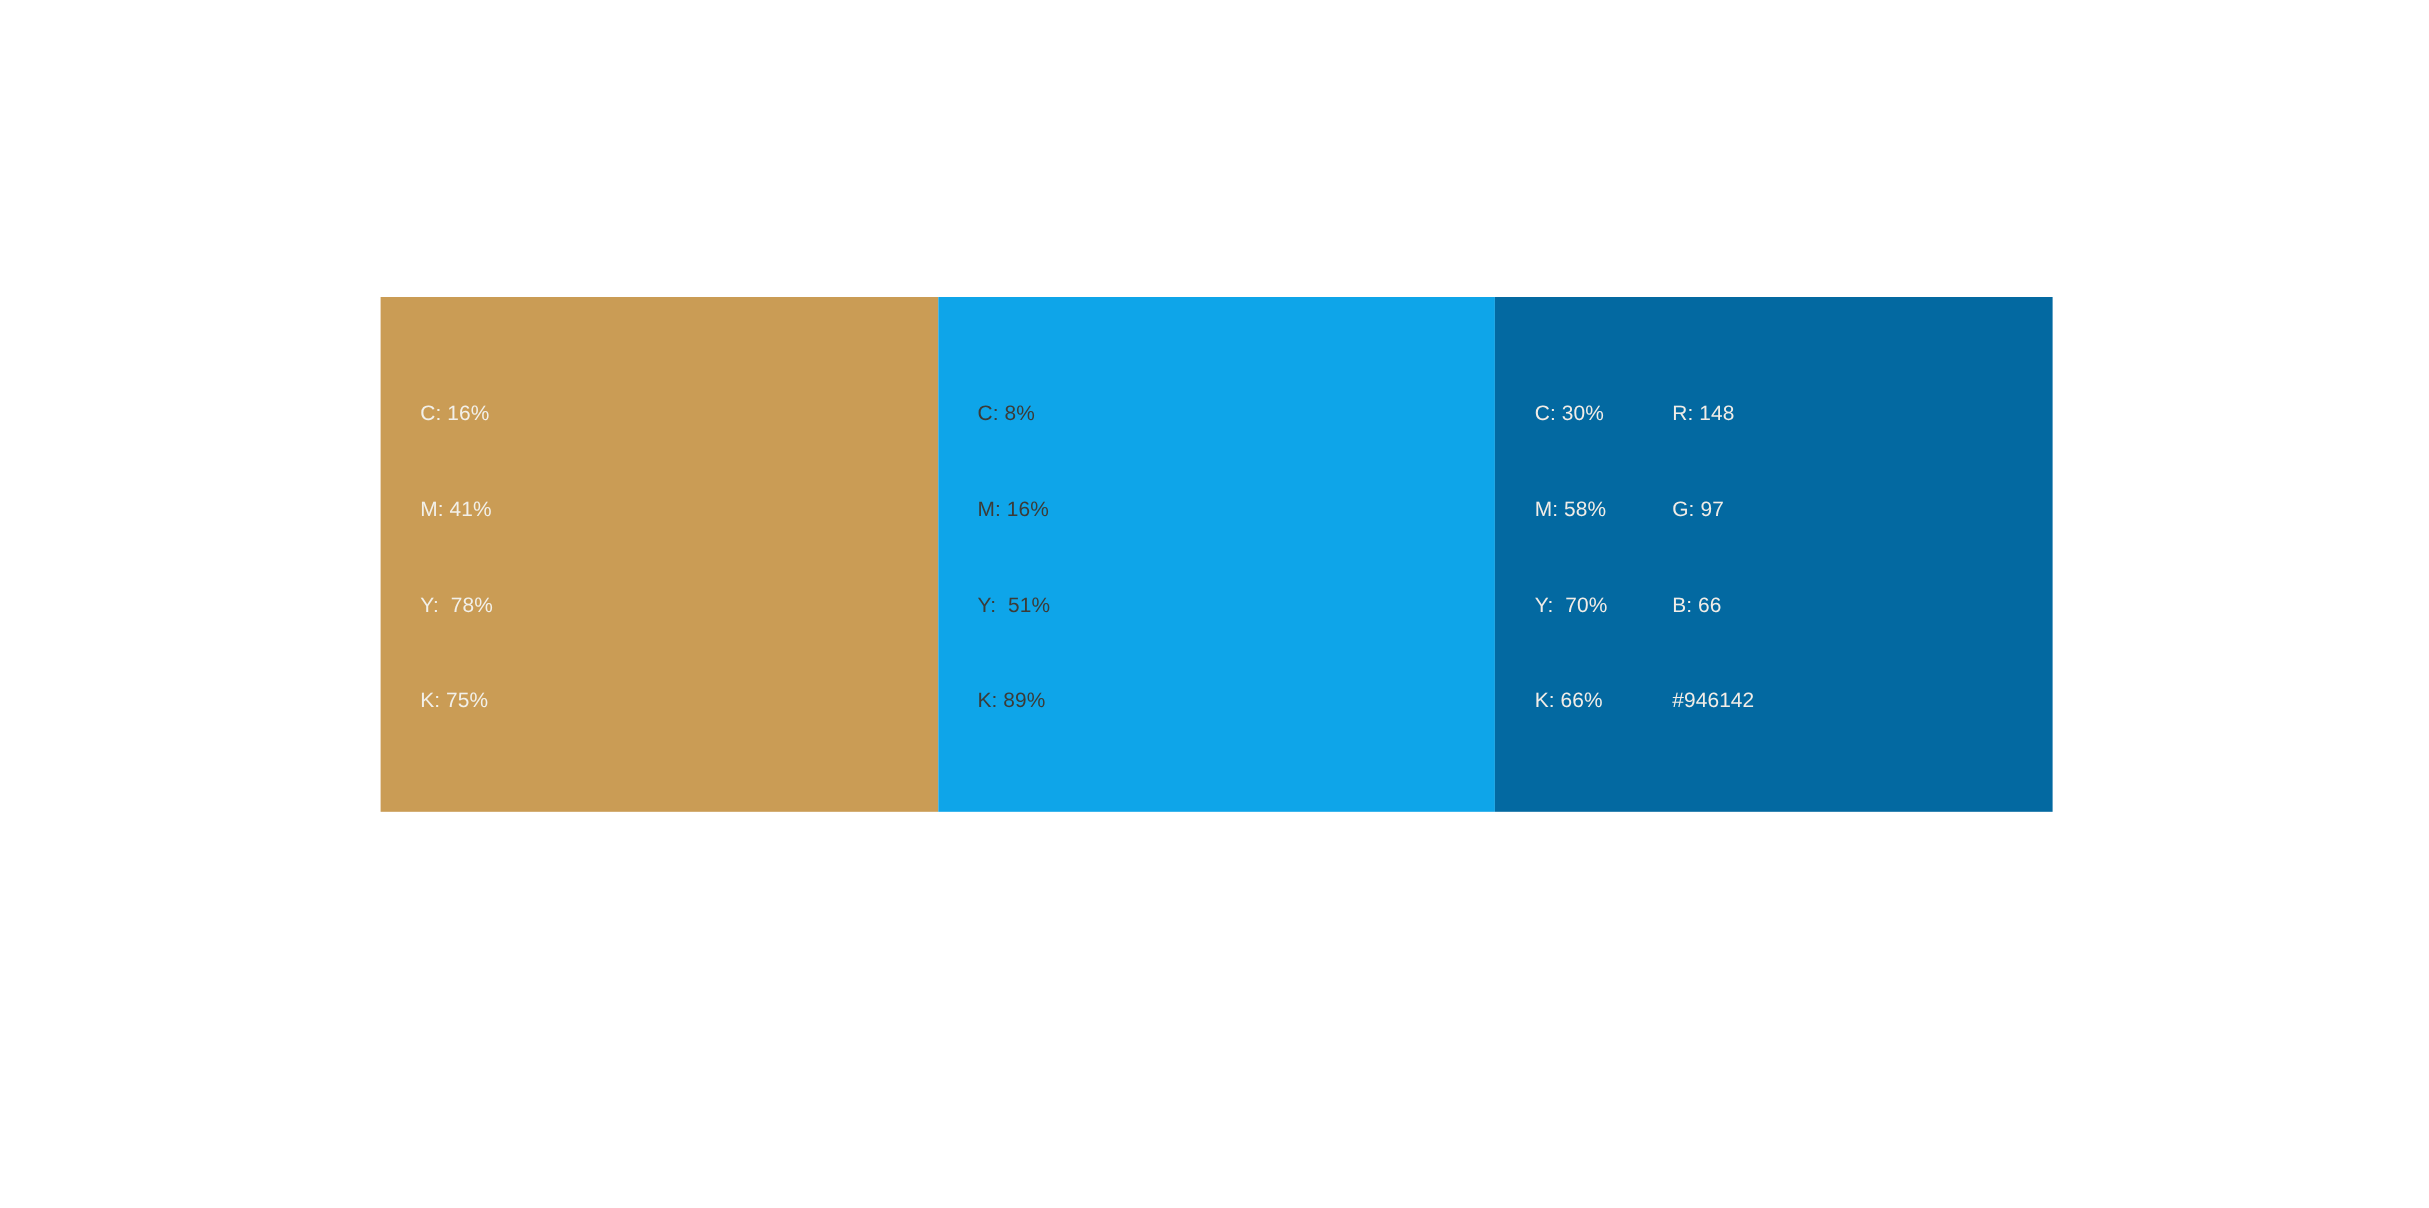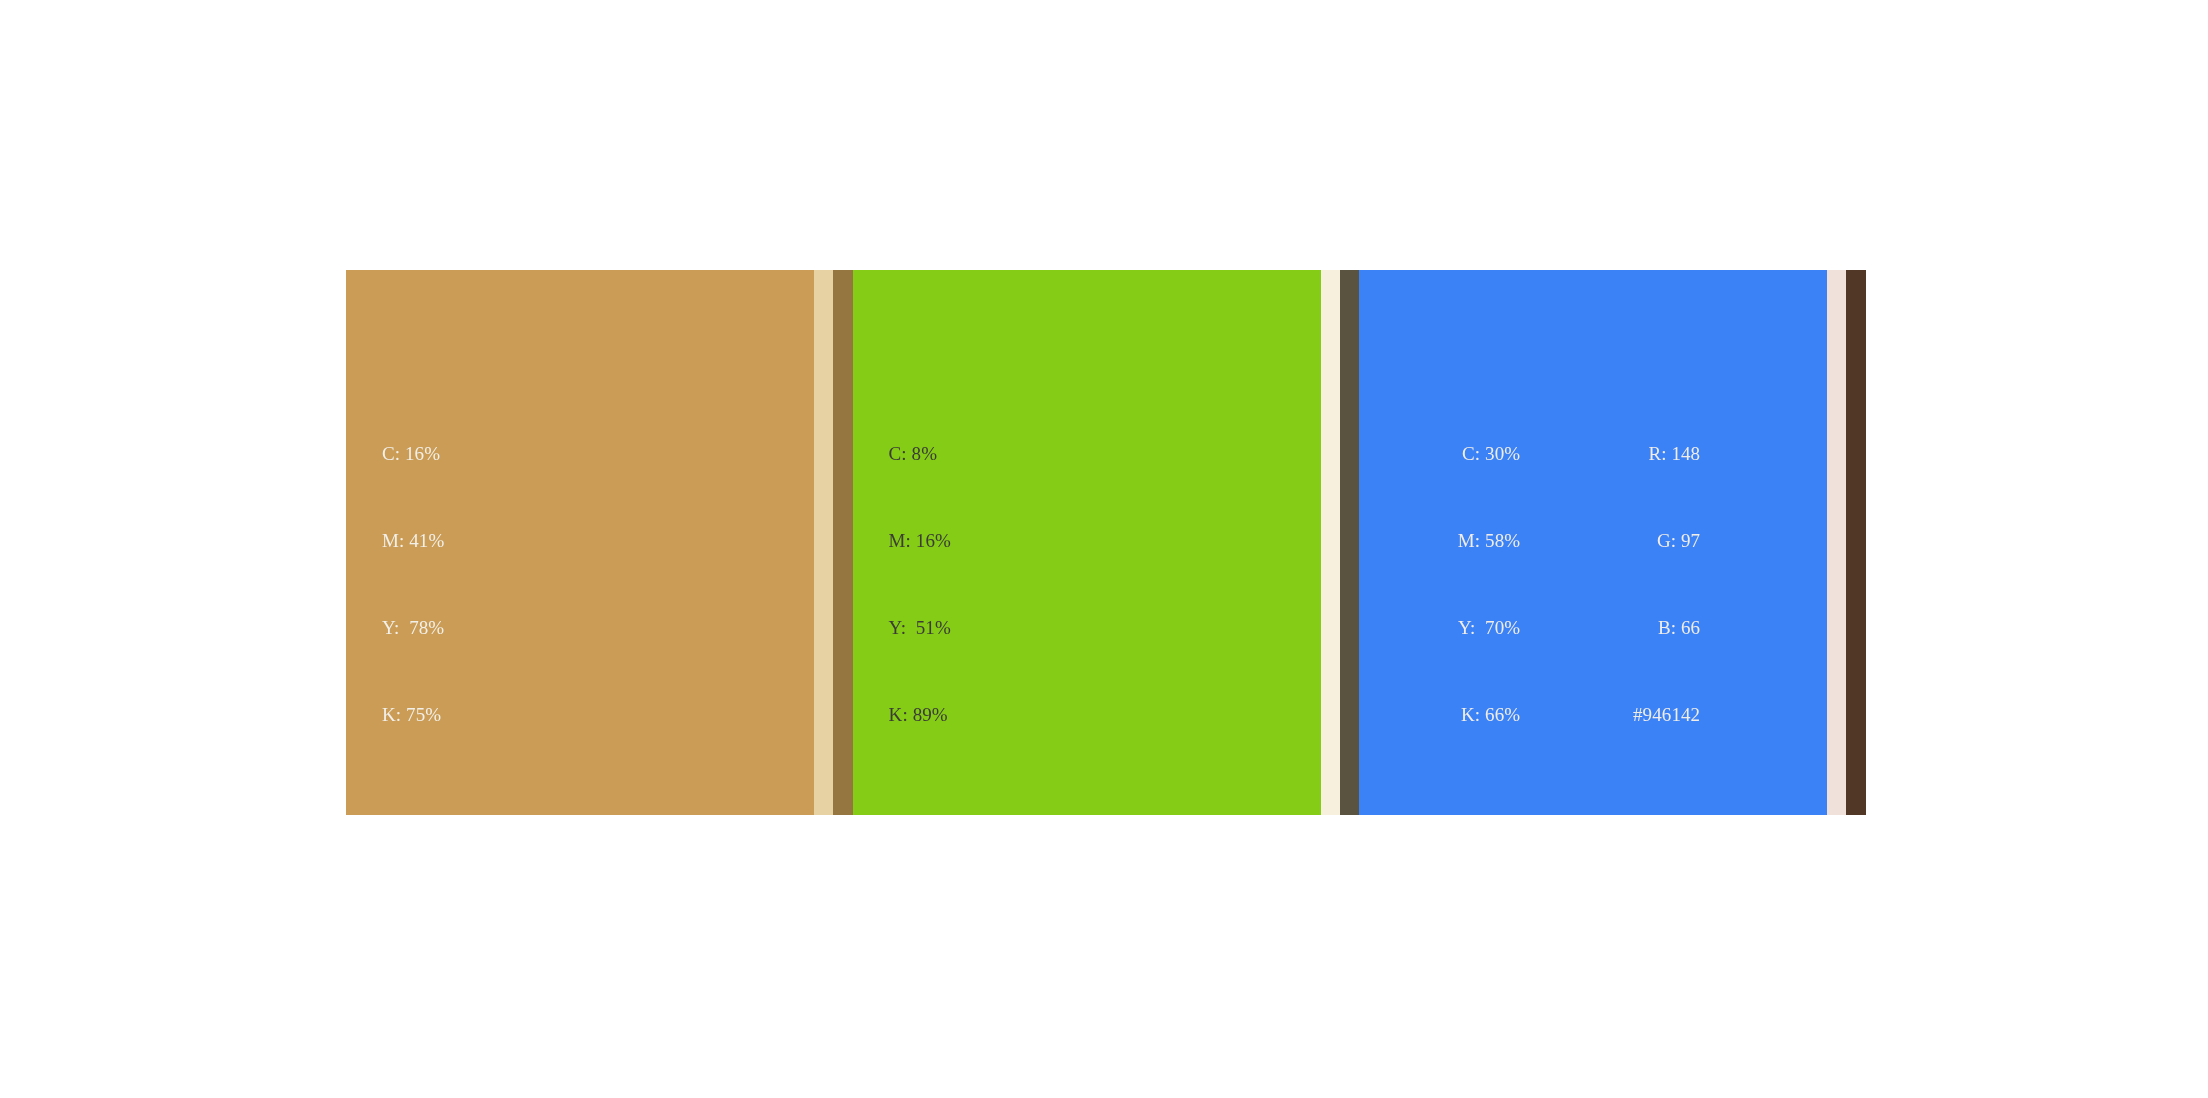--- a/index.html
+++ b/index.html
@@ -19,24 +19,23 @@
     left: 346px;
     top: 270px;
     width: 1520px;
     height: 545px;
     display: flex;
     flex-direction: row;
   }
 
   .palette-column {
     width: 506.6px;
-    height: 545px;
+    height: 440px;
     display: flex;
-    flex-direction: row;
-    font-family: Liberation Serif, serif;
+    flex-direction: column;
   }
 
   .swatch-main {
     flex: 0 0 468px;
     position: relative;
   }
 
   .color-values {
     position: absolute;
     left: 36px;
@@ -88,38 +87,38 @@
         </div>
       </div>
     </div>
     <div class="swatch-strip">
       <div class="strip-cell" style="background: rgb(230, 210, 162);"></div>
       <div class="strip-cell" style="background: rgb(149, 118, 65);"></div>
     </div>
   </div>
 
   <div class="palette-column">
-    <div class="swatch-main" style="background: #84cc16;">
+    <div class="swatch-main" style="background: #0ea5e9;">
       <div class="color-values" style="color: rgb(60, 59, 55);">
         <div class="values-cmyk">
           <span class="value-line">C: 8%</span>
           <span class="value-line">M: 16%</span>
           <span class="value-line">Y:  51%</span>
           <span class="value-line">K: 89%</span>
         </div>
       </div>
     </div>
     <div class="swatch-strip">
       <div class="strip-cell" style="background: rgb(247, 240, 220);"></div>
       <div class="strip-cell" style="background: rgb(90, 83, 64);"></div>
     </div>
   </div>
 
   <div class="palette-column">
-    <div class="swatch-main" style="background: #3b82f6; text-align: right;">
+    <div class="swatch-main" style="background: #0369a1;">
       <div class="color-values" style="color: rgb(242, 237, 231);">
         <div class="values-cmyk">
           <span class="value-line">C: 30%</span>
           <span class="value-line">M: 58%</span>
           <span class="value-line">Y:  70%</span>
           <span class="value-line">K: 66%</span>
         </div>
         <div class="values-rgb">
           <span class="value-line">R: 148</span>
           <span class="value-line">G: 97</span>

